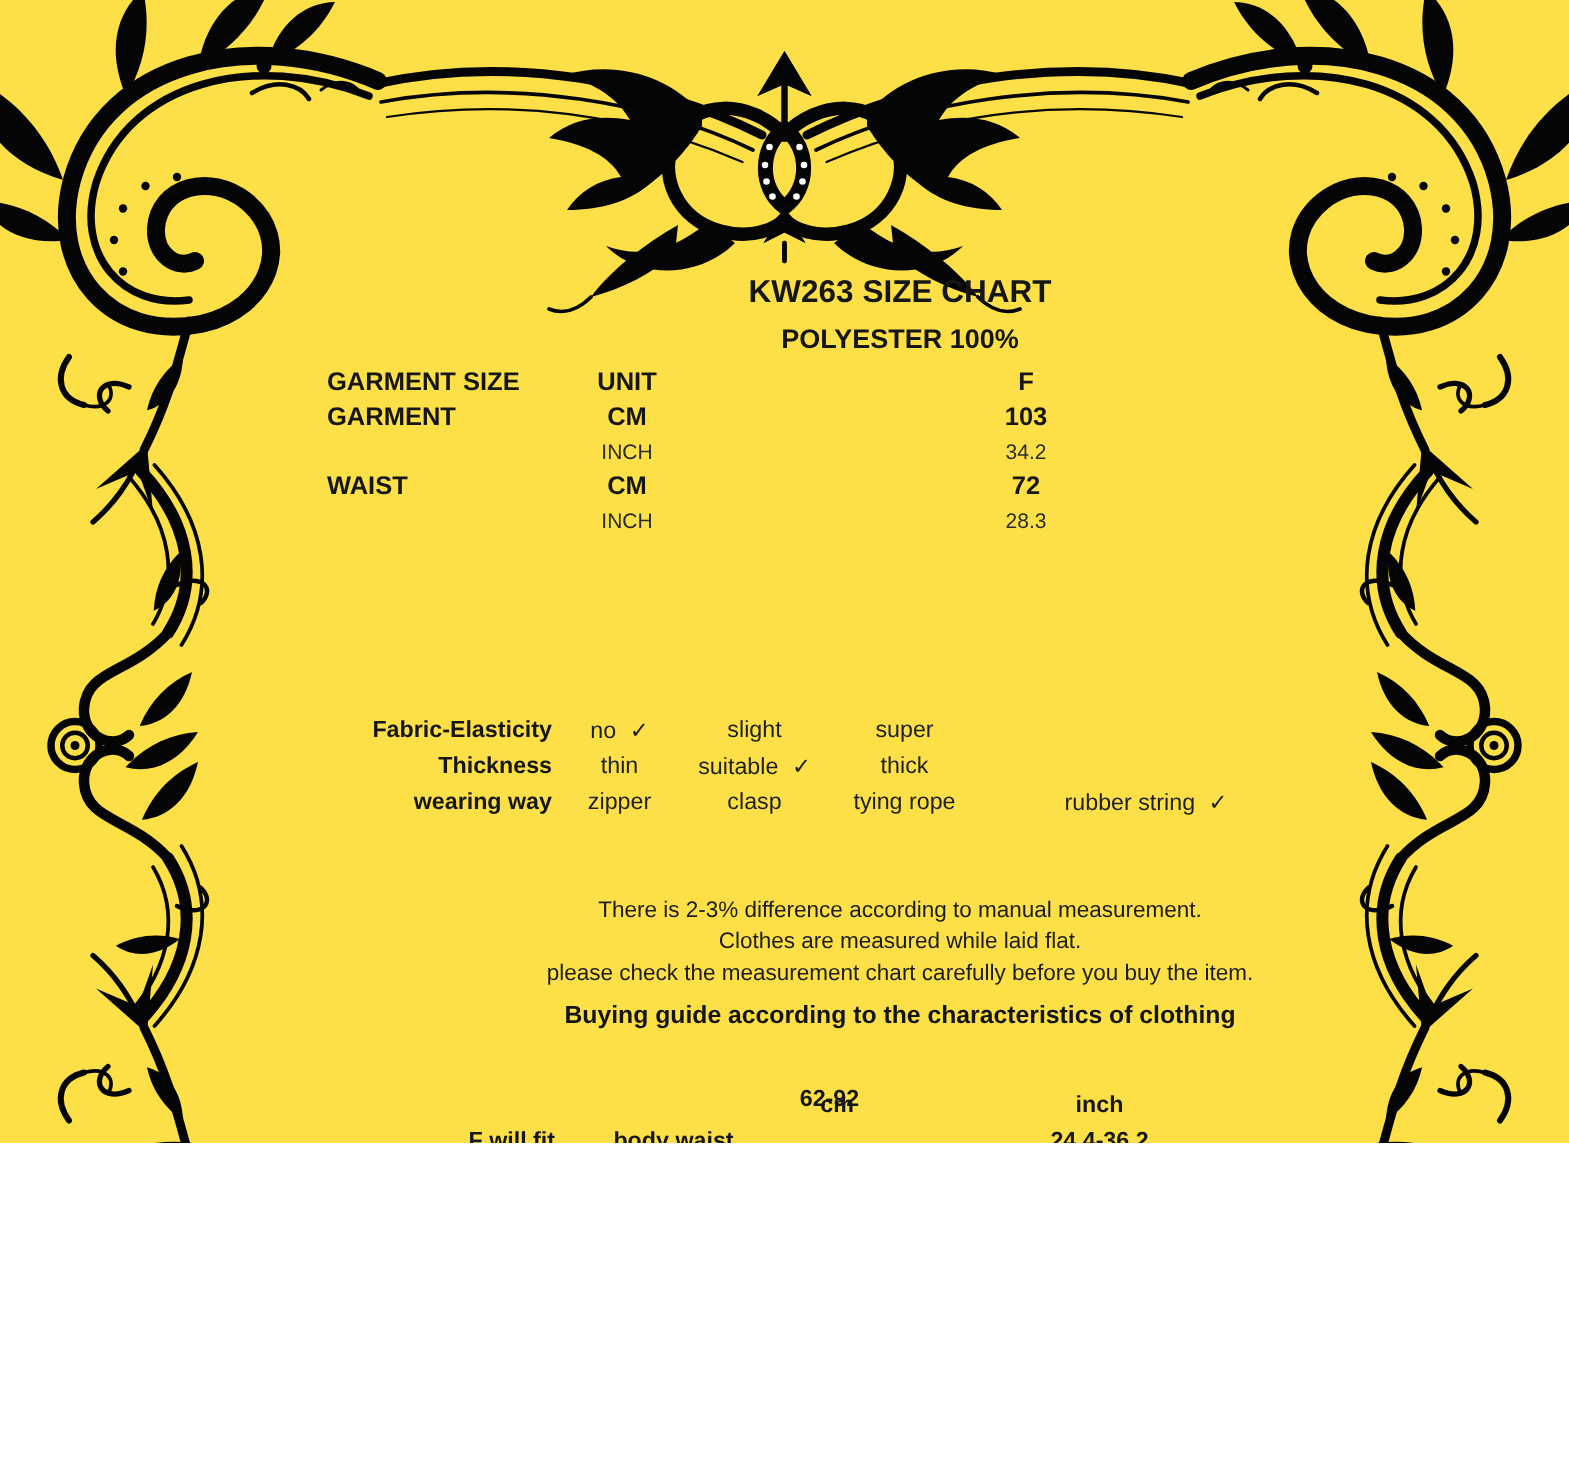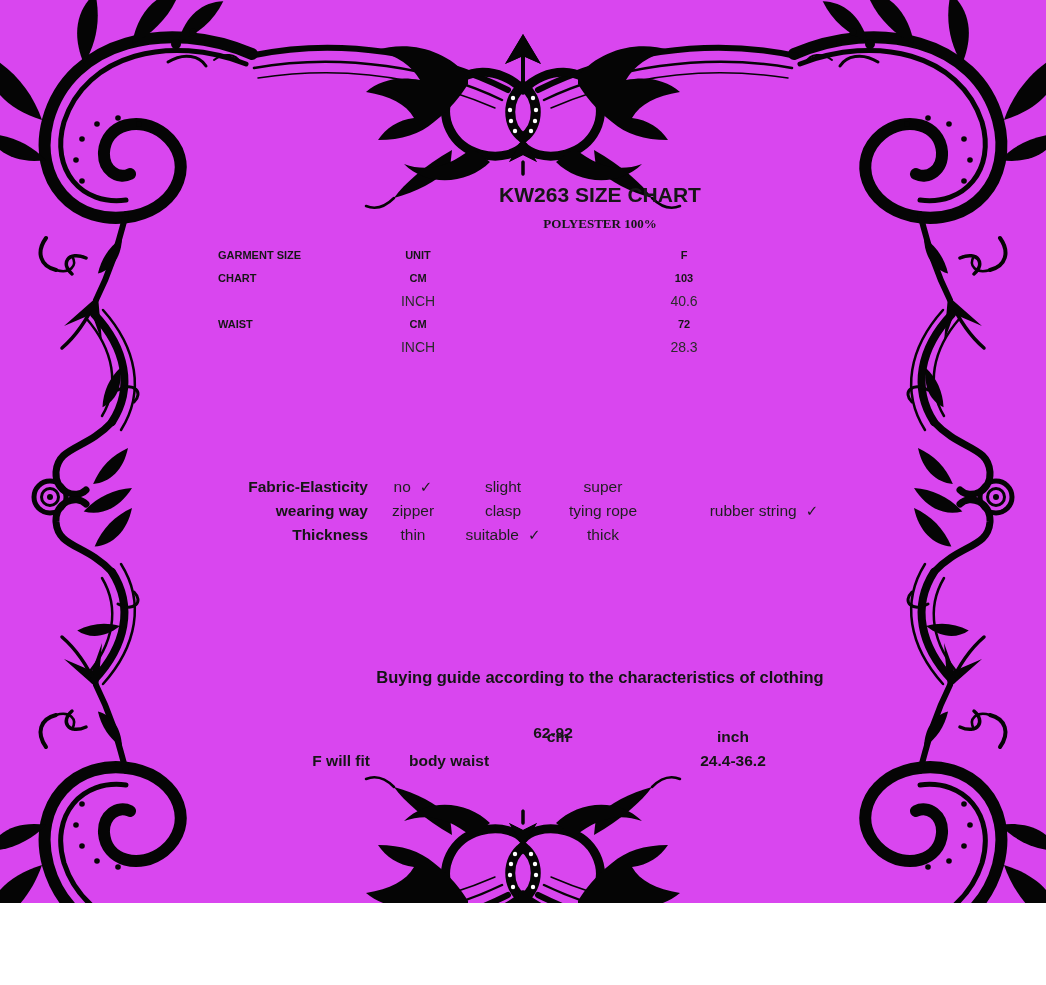--- a/index.html
+++ b/index.html
@@ -1,37 +1,37 @@
 <!DOCTYPE html>
 <html><head>
 <meta charset="utf-8">
 <style>
   html,body{margin:0;padding:0;background:#ffffff;}
   .page{
     position:relative;
-    width:1046px;height:903px;
-    background:#d946ef;
+    width:1046px;height:762px;
+    background:#fde047;
     font-family:"Liberation Sans","DejaVu Sans",sans-serif;
     color:#1f1f1f;
     overflow:hidden;
   }
   .frame{position:absolute;left:0;top:0;width:1046px;height:985px;z-index:0;}
   .layer{position:absolute;z-index:2;}
 
   .title{left:200px;top:183px;width:800px;text-align:center;
          font-size:21px;font-weight:bold;color:#161616;}
   .subtitle{left:200px;top:216px;width:800px;text-align:center;
-            font-size:13px;font-weight:bold;color:#161616;font-family:Liberation Serif, serif;}
+            font-size:18px;font-weight:bold;color:#161616;}
 
   .size-table{left:218px;top:243px;width:672px;}
   .srow{display:grid;grid-template-columns:140px 120px 412px;height:23px;align-items:center;}
   .srow .c-label{text-align:left;}
   .srow .c-unit{text-align:center;}
   .srow .c-val{text-align:center;}
-  .srow.main{font-size:11px;font-weight:bold;color:#161616;}
+  .srow.main{font-size:17px;font-weight:bold;color:#161616;}
   .srow.sub{font-size:14px;font-weight:normal;color:#2b2b2b;}
 
   .attrs{left:220px;top:475px;width:650px;}
   .arow{display:grid;grid-template-columns:148px 90px 90px 110px 212px;height:24px;align-items:center;font-size:15.5px;}
   .arow .a-label{text-align:right;font-weight:bold;color:#161616;}
   .arow .a-opt{text-align:center;white-space:nowrap;}
   .chk{margin-left:9px;font-size:15px;color:#1b1b1b;}
 
   .notes{left:200px;top:596px;width:800px;text-align:center;font-size:15px;line-height:21px;color:#1c1c1c;}
   .guide-title{left:200px;top:668px;width:800px;text-align:center;
@@ -150,28 +150,28 @@
   <div class="layer title">KW263 SIZE CHART</div>
   <div class="layer subtitle">POLYESTER 100%</div>
 
   <div class="layer size-table">
     <div class="srow main">
       <span class="c-label">GARMENT SIZE</span>
       <span class="c-unit">UNIT</span>
       <span class="c-val">F</span>
     </div>
     <div class="srow main">
-      <span class="c-label">CHART</span>
+      <span class="c-label">GARMENT</span>
       <span class="c-unit">CM</span>
       <span class="c-val">103</span>
     </div>
     <div class="srow sub">
       <span class="c-label"></span>
       <span class="c-unit">INCH</span>
-      <span class="c-val">40.6</span>
+      <span class="c-val">34.2</span>
     </div>
     <div class="srow main">
       <span class="c-label">WAIST</span>
       <span class="c-unit">CM</span>
       <span class="c-val">72</span>
     </div>
     <div class="srow sub">
       <span class="c-label"></span>
       <span class="c-unit">INCH</span>
       <span class="c-val">28.3</span>
@@ -180,35 +180,40 @@
 
   <div class="layer attrs">
     <div class="arow">
       <span class="a-label">Fabric-Elasticity</span>
       <span class="a-opt"><span>no</span><span class="chk">✓</span></span>
       <span class="a-opt"><span>slight</span></span>
       <span class="a-opt"><span>super</span></span>
       <span class="a-opt"></span>
     </div>
     <div class="arow">
+      <span class="a-label">Thickness</span>
+      <span class="a-opt"><span>thin</span></span>
+      <span class="a-opt"><span>suitable</span><span class="chk">✓</span></span>
+      <span class="a-opt"><span>thick</span></span>
+      <span class="a-opt"></span>
+    </div>
+    <div class="arow">
       <span class="a-label">wearing way</span>
       <span class="a-opt"><span>zipper</span></span>
       <span class="a-opt"><span>clasp</span></span>
       <span class="a-opt"><span>tying rope</span></span>
       <span class="a-opt"><span>rubber string</span><span class="chk">✓</span></span>
     </div>
-    <div class="arow">
-      <span class="a-label">Thickness</span>
-      <span class="a-opt"><span>thin</span></span>
-      <span class="a-opt"><span>suitable</span><span class="chk">✓</span></span>
-      <span class="a-opt"><span>thick</span></span>
-      <span class="a-opt"></span>
-    </div>
-  </div>
-
+  </div>
+
+  <div class="layer notes">
+    <div>There is 2-3% difference according to manual measurement.</div>
+    <div>Clothes are measured while laid flat.</div>
+    <div>please check the measurement chart carefully before you buy the item.</div>
+  </div>
 
   <div class="layer guide-title">Buying guide according to the characteristics of clothing</div>
 
   <div class="fit layer">
     <span class="fcell center f-cm-h">cm</span>
     <span class="fcell center f-inch-h">inch</span>
     <span class="fcell f-size">F will fit</span>
     <span class="fcell center f-part">body waist</span>
     <span class="fcell center f-cmv">62-92</span>
     <span class="fcell center f-inchv">24.4-36.2</span>

